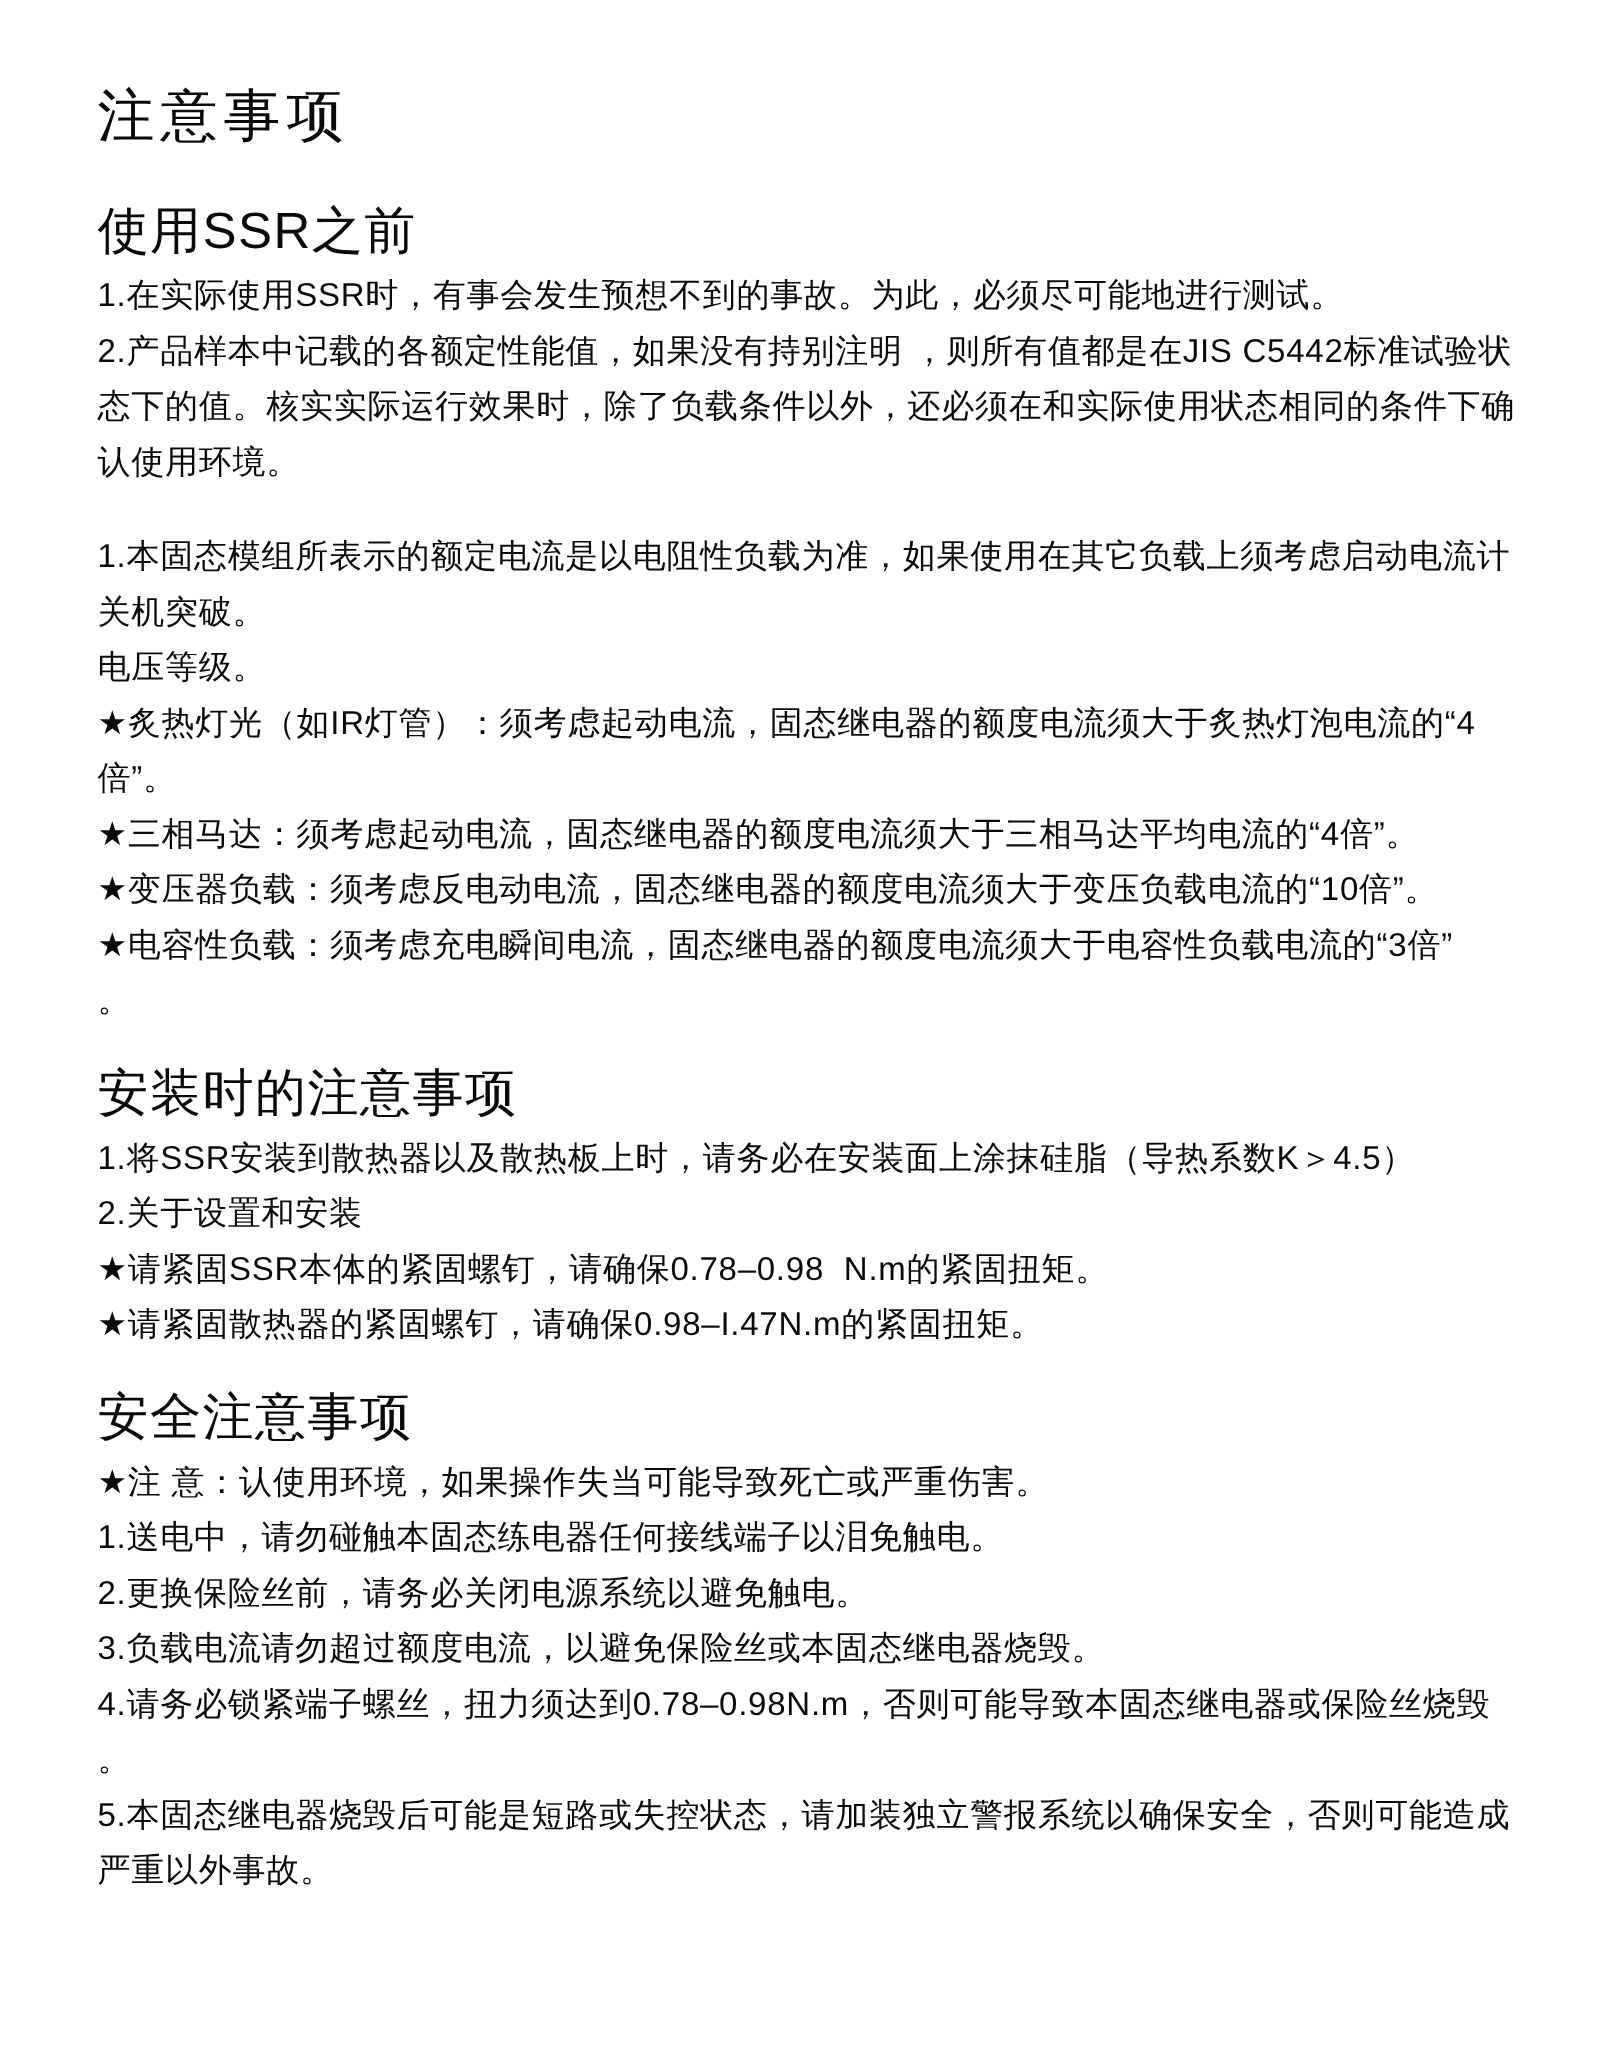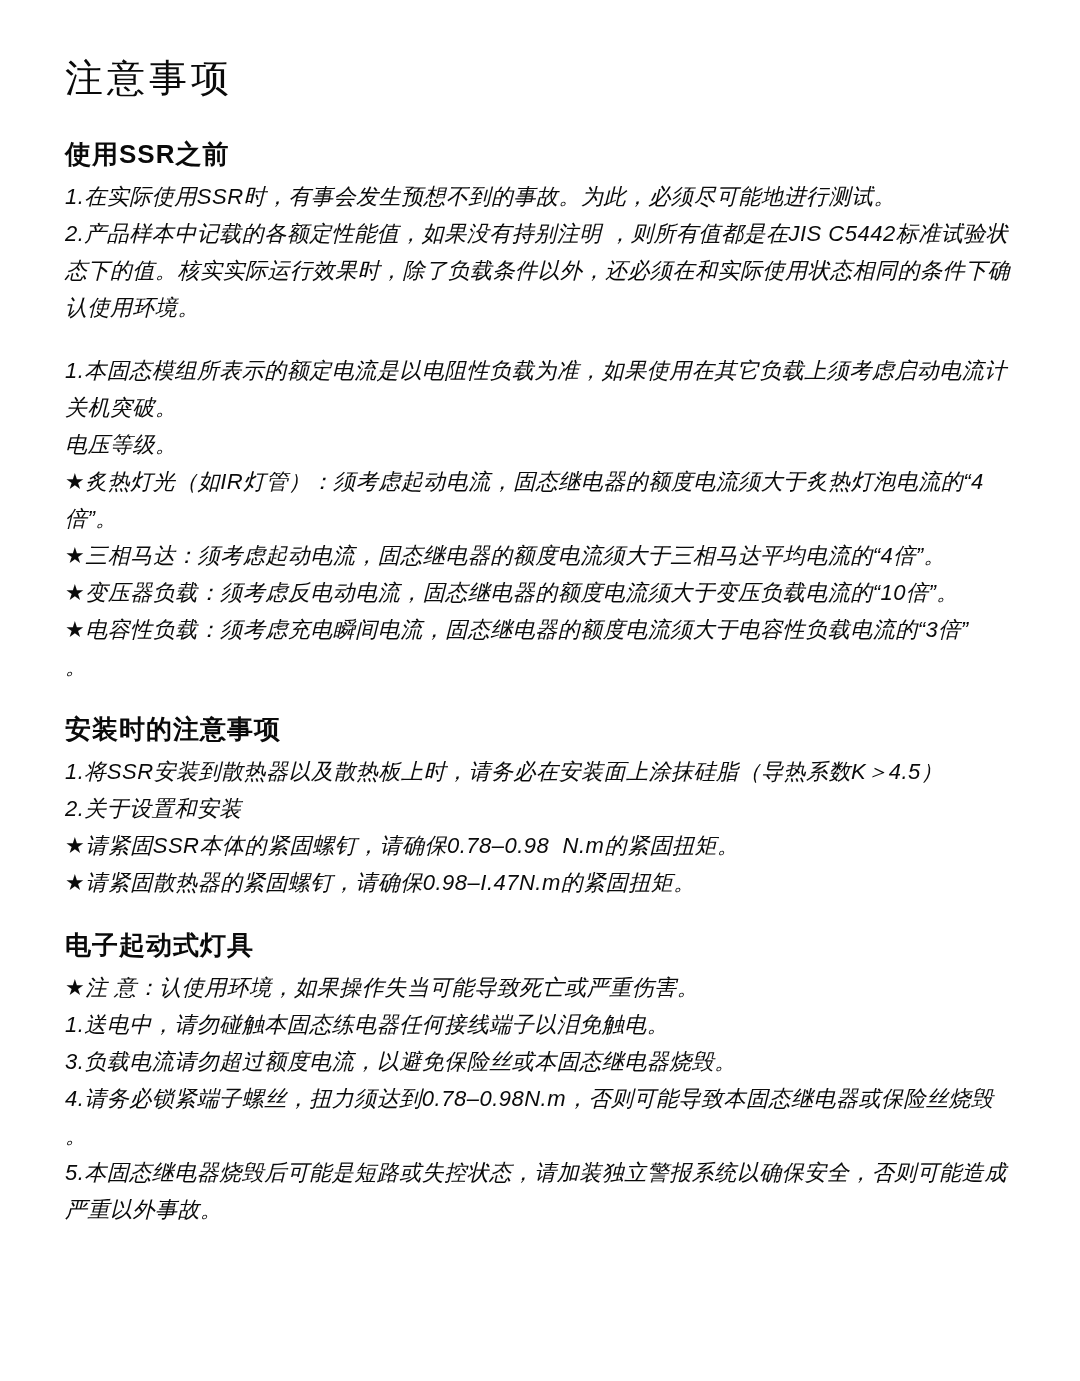--- a/index.html
+++ b/index.html
@@ -29,32 +29,31 @@
     letter-spacing: 4px;
     margin: 0 0 36px 0;
   }
   .section {
     margin-top: 26px;
   }
   .section:first-of-type {
     margin-top: 0;
   }
   .section-heading {
-    font-size: 26px;
+    font-size: 34px;
     line-height: 36px;
-    font-weight: 700;
+    font-weight: 400;
     letter-spacing: 1px;
     margin: 0 0 6px 0;
   }
   .line {
     font-size: 22px;
     line-height: 37px;
     letter-spacing: 0.5px;
     white-space: pre-wrap;
-    font-style: italic;
   }
 </style>
 </head>
 <body>
 
 <div class="page">
 
   <h1 class="doc-title">注意事项</h1>
 
   <div class="section">
@@ -79,23 +78,24 @@
 
   <div class="section">
     <h2 class="section-heading">安装时的注意事项</h2>
     <div class="line">1.将SSR安装到散热器以及散热板上时，请务必在安装面上涂抹硅脂（导热系数K＞4.5）</div>
     <div class="line">2.关于设置和安装</div>
     <div class="line">★请紧固SSR本体的紧固螺钉，请确保0.78–0.98  N.m的紧固扭矩。</div>
     <div class="line">★请紧固散热器的紧固螺钉，请确保0.98–I.47N.m的紧固扭矩。</div>
   </div>
 
   <div class="section">
-    <h2 class="section-heading">电子起动式灯具</h2>
+    <h2 class="section-heading">安全注意事项</h2>
     <div class="line">★注 意：认使用环境，如果操作失当可能导致死亡或严重伤害。</div>
     <div class="line">1.送电中，请勿碰触本固态练电器任何接线端子以泪免触电。</div>
+    <div class="line">2.更换保险丝前，请务必关闭电源系统以避免触电。</div>
     <div class="line">3.负载电流请勿超过额度电流，以避免保险丝或本固态继电器烧毁。</div>
     <div class="line">4.请务必锁紧端子螺丝，扭力须达到0.78–0.98N.m，否则可能导致本固态继电器或保险丝烧毁</div>
     <div class="line">。</div>
     <div class="line">5.本固态继电器烧毁后可能是短路或失控状态，请加装独立警报系统以确保安全，否则可能造成</div>
     <div class="line">严重以外事故。</div>
   </div>
 
 </div>
 
 </body></html>

